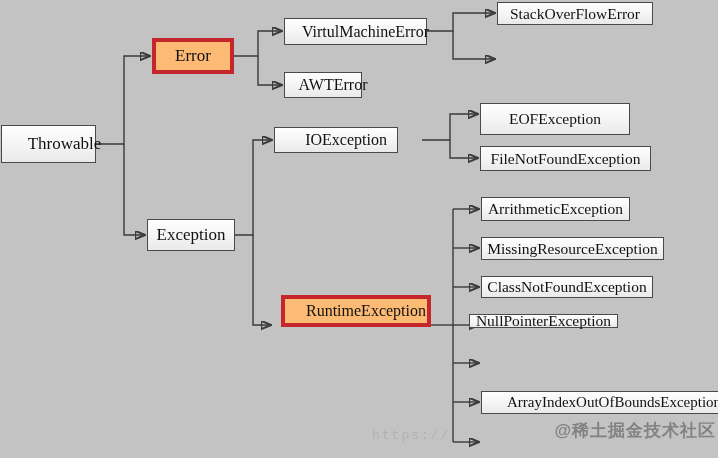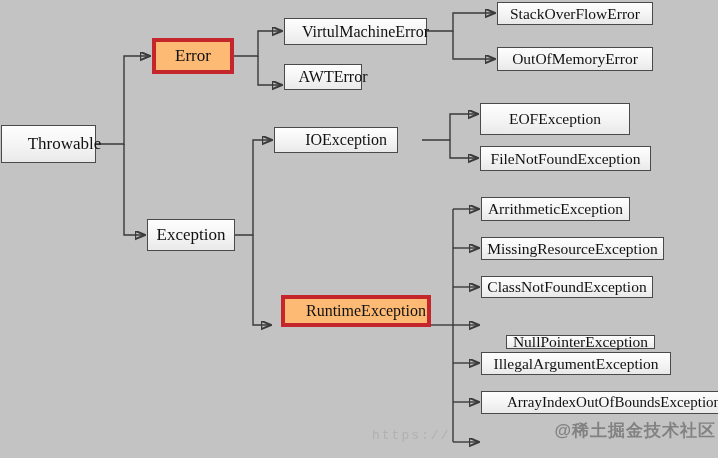--- a/index.html
+++ b/index.html
@@ -84,43 +84,41 @@
   <div class="wm-url">https://</div>
 
   <div class="node big" style="left:1px;top:125px;width:95px;height:38px;padding-left:32px;">Throwable</div>
 
   <div class="node big hl" style="left:152px;top:38px;width:82px;height:36px;">Error</div>
 
   <div class="node mid" style="left:284px;top:18px;width:143px;height:27px;">VirtulMachineError</div>
 
   <div class="node" style="left:497px;top:2px;width:156px;height:23px;">StackOverFlowError</div>
 
-  <div class="node" style="left:497px;top:47px;width:156px;height:24px;">OutOfMemoryError</div>
 
-  <div class="node mid" style="left:284px;top:64px;width:78px;height:26px;">AWTError</div>
+  <div class="node mid" style="left:284px;top:72px;width:78px;height:26px;">AWTError</div>
 
   <div class="node mid" style="left:274px;top:127px;width:124px;height:26px;">IOException</div>
 
   <div class="node" style="left:480px;top:103px;width:150px;height:32px;">EOFException</div>
 
   <div class="node" style="left:480px;top:146px;width:171px;height:25px;">FileNotFoundException</div>
 
   <div class="node big" style="left:147px;top:219px;width:88px;height:32px;">Exception</div>
 
   <div class="node mid hl" style="left:273px;top:295px;width:150px;height:32px;margin-left:8px;">RuntimeException</div>
 
   <div class="node" style="left:481px;top:197px;width:149px;height:24px;">ArrithmeticException</div>
 
   <div class="node" style="left:481px;top:237px;width:183px;height:23px;">MissingResourceException</div>
 
   <div class="node" style="left:481px;top:276px;width:172px;height:22px;">ClassNotFoundException</div>
 
-  <div class="node" style="left:506px;top:314px;width:149px;height:14px;margin-top:21px;">NullPointerException</div>
+  <div class="node" style="left:469px;top:314px;width:149px;height:14px;">NullPointerException</div>
 
-  <div class="node" style="left:481px;top:352px;width:190px;height:23px;">IllegalArgumentException</div>
 
   <div class="node" style="left:481px;top:391px;width:266px;height:23px;font-size:15px;">ArrayIndexOutOfBoundsException</div>
 
   <div class="node" style="left:481px;top:430px;width:172px;height:28px;margin-top:40px;">UnkownTypeException</div>
 
   <div class="wm-site">@稀土掘金技术社区</div>
 
 </div>
 
 </body></html>

